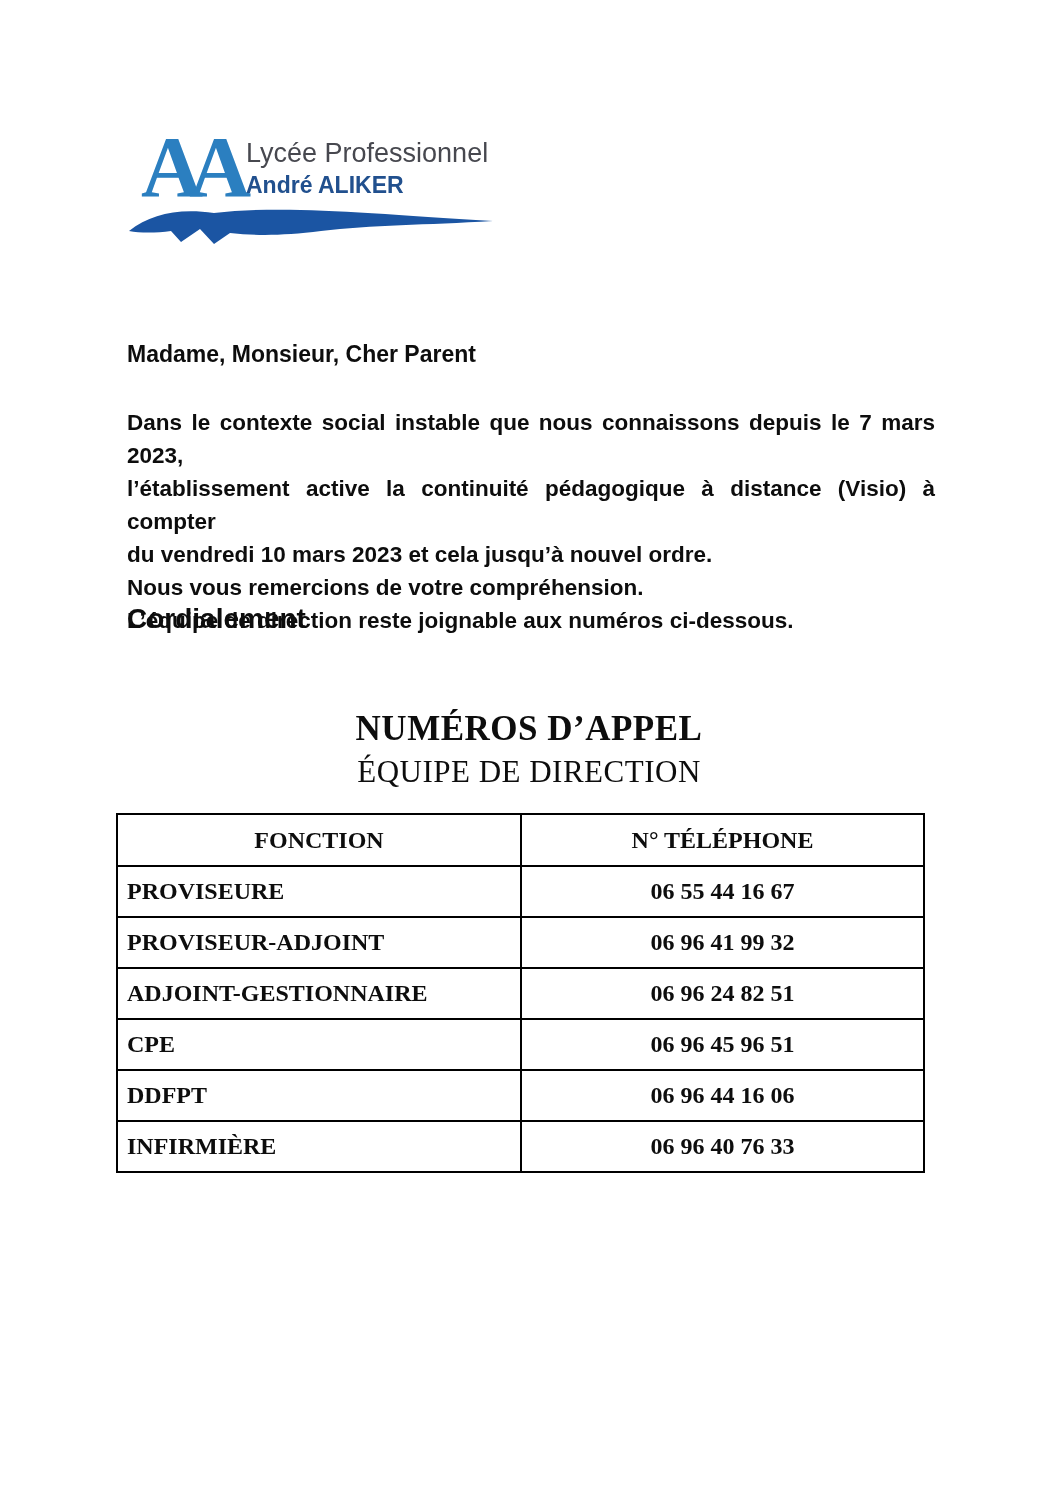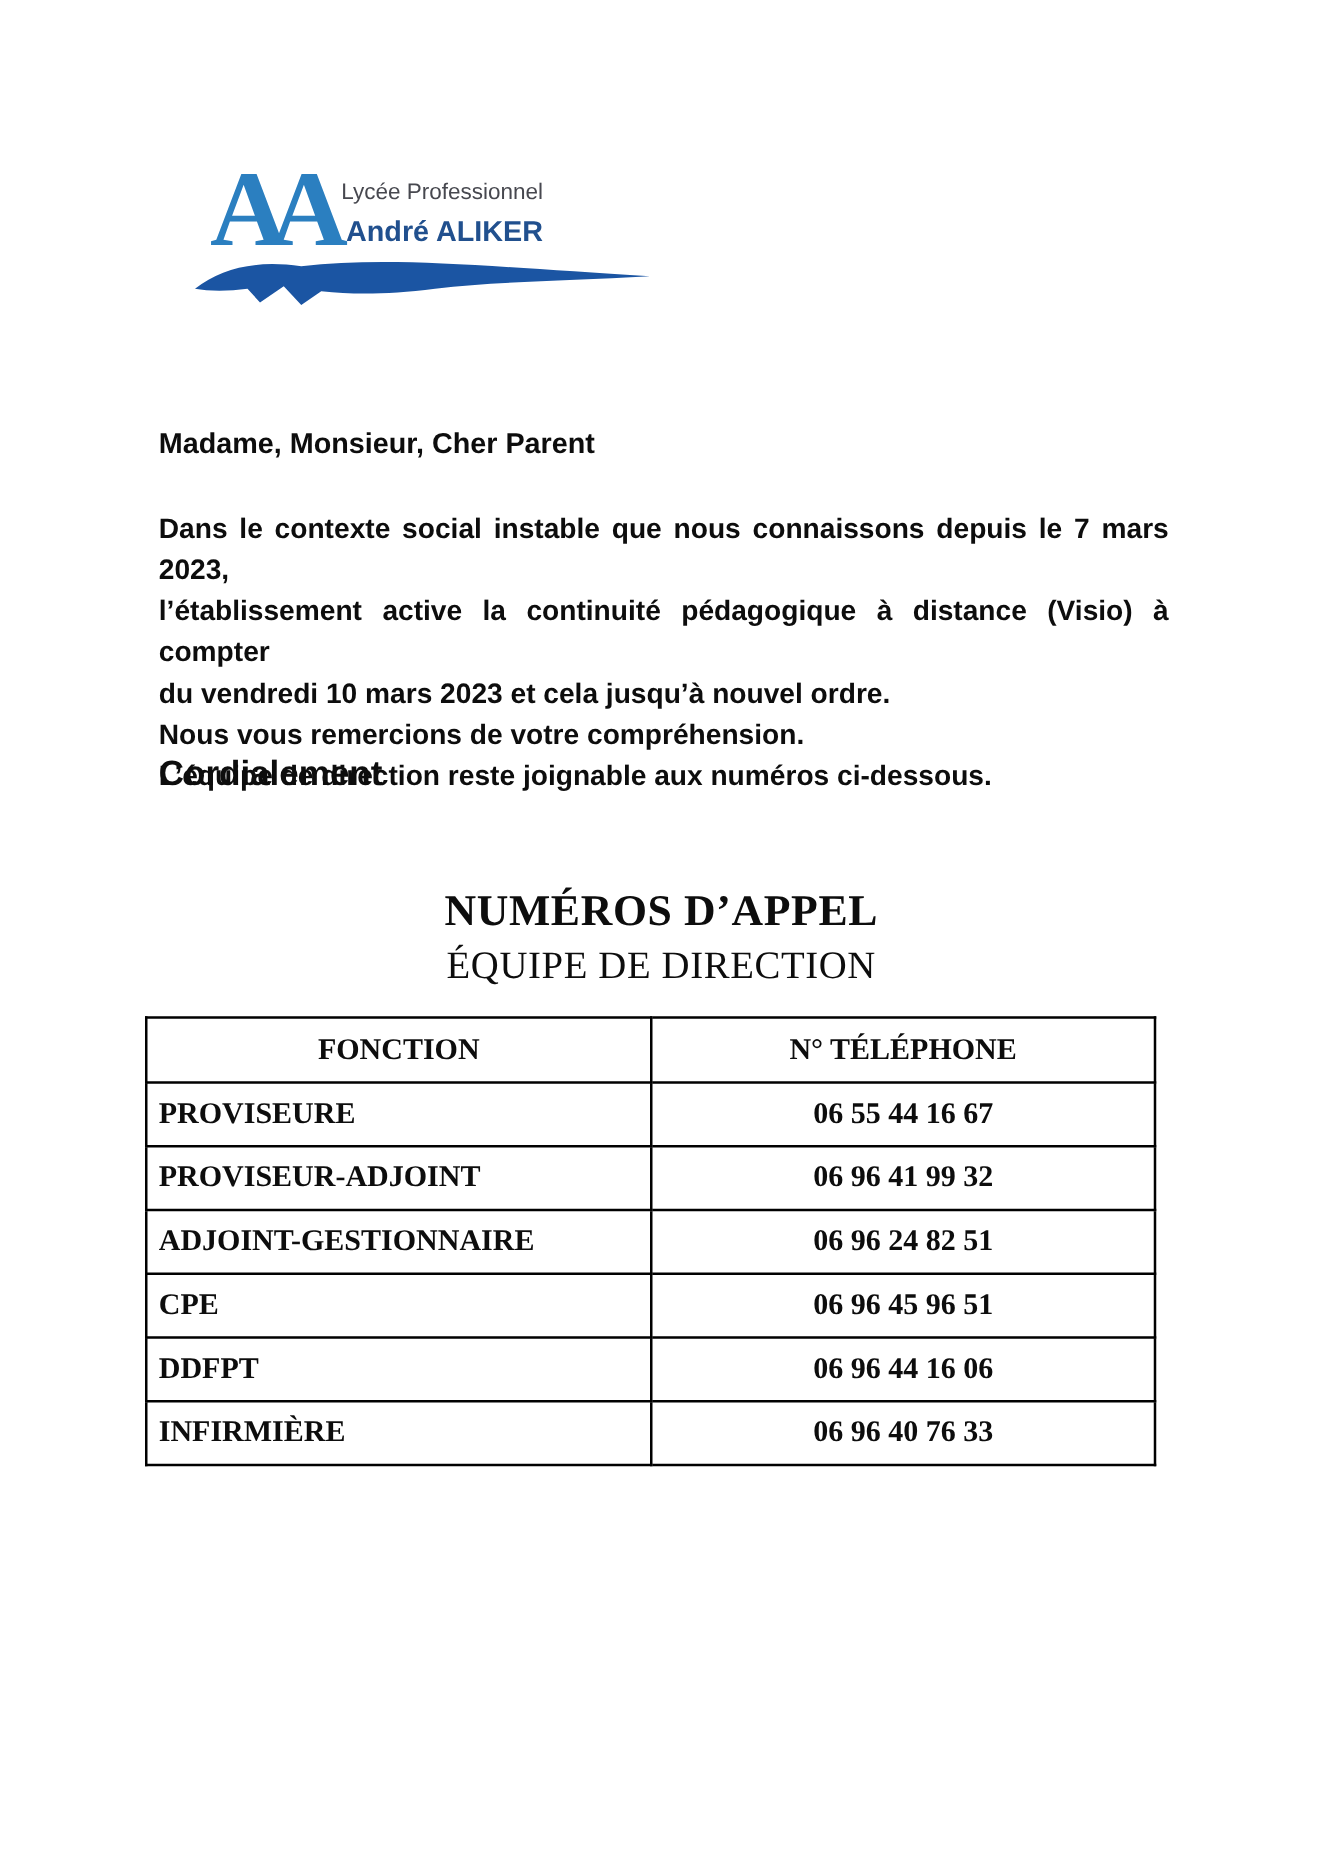--- a/index.html
+++ b/index.html
@@ -9,32 +9,32 @@
     width: 1058px;
     height: 1497px;
     margin: 0 auto;
     background: var(--page-bg, #ffffff);
     overflow: hidden;
     font-family: "Liberation Sans", sans-serif;
     color: var(--ink, #0d0d0d);
   }
 
   
-  .logo { position: absolute; left: 156px; top: 128px; width: 380px; height: 125px; text-align: right; }
+  .logo { position: absolute; left: 129px; top: 128px; width: 380px; height: 125px; }
   .logo-monogram {
     position: absolute; left: 12px; top: -4px;
     font-family: "Liberation Serif", "DejaVu Serif", serif;
     font-weight: bold;
     font-size: 86px; line-height: 86px;
     letter-spacing: -14px;
     color: var(--monogram-blue, #2b7fc0);
   }
   .logo-text { position: absolute; left: 117px; top: 10px; display: flex; flex-direction: column; }
   .logo-school-type {
-    font-size: 18px; line-height: 30px; font-weight: normal;
+    font-size: 27px; line-height: 30px; font-weight: normal;
     color: var(--school-type-gray, #47484f);
     white-space: nowrap;
   }
   .logo-school-name {
     font-size: 23px; line-height: 34px; font-weight: bold;
     color: var(--school-name-blue, #21508e);
     white-space: nowrap;
   }
   .logo-swoosh { position: absolute; left: -3px; top: 76px; width: 370px; height: 42px; }
   .logo-swoosh path { fill: var(--swoosh-blue, #1b55a3); }

